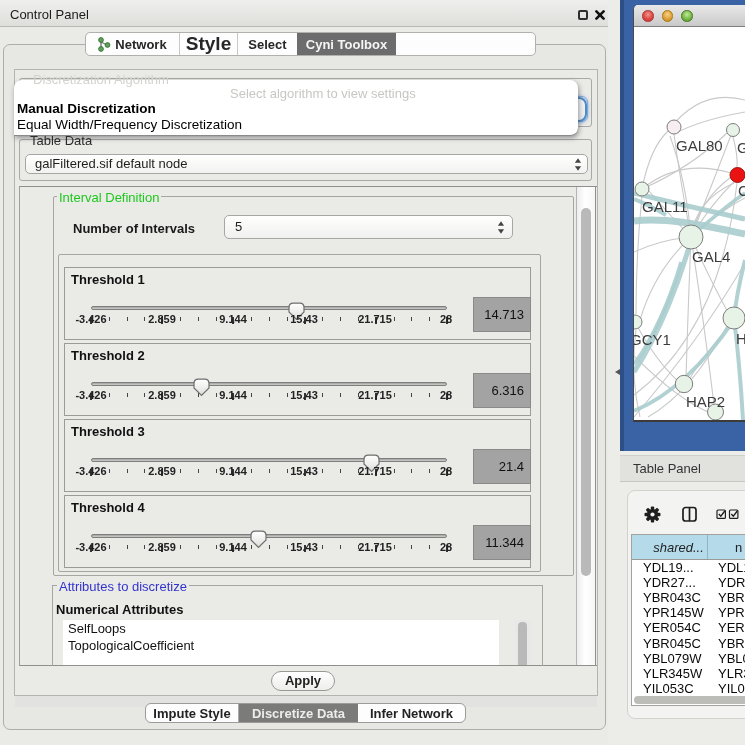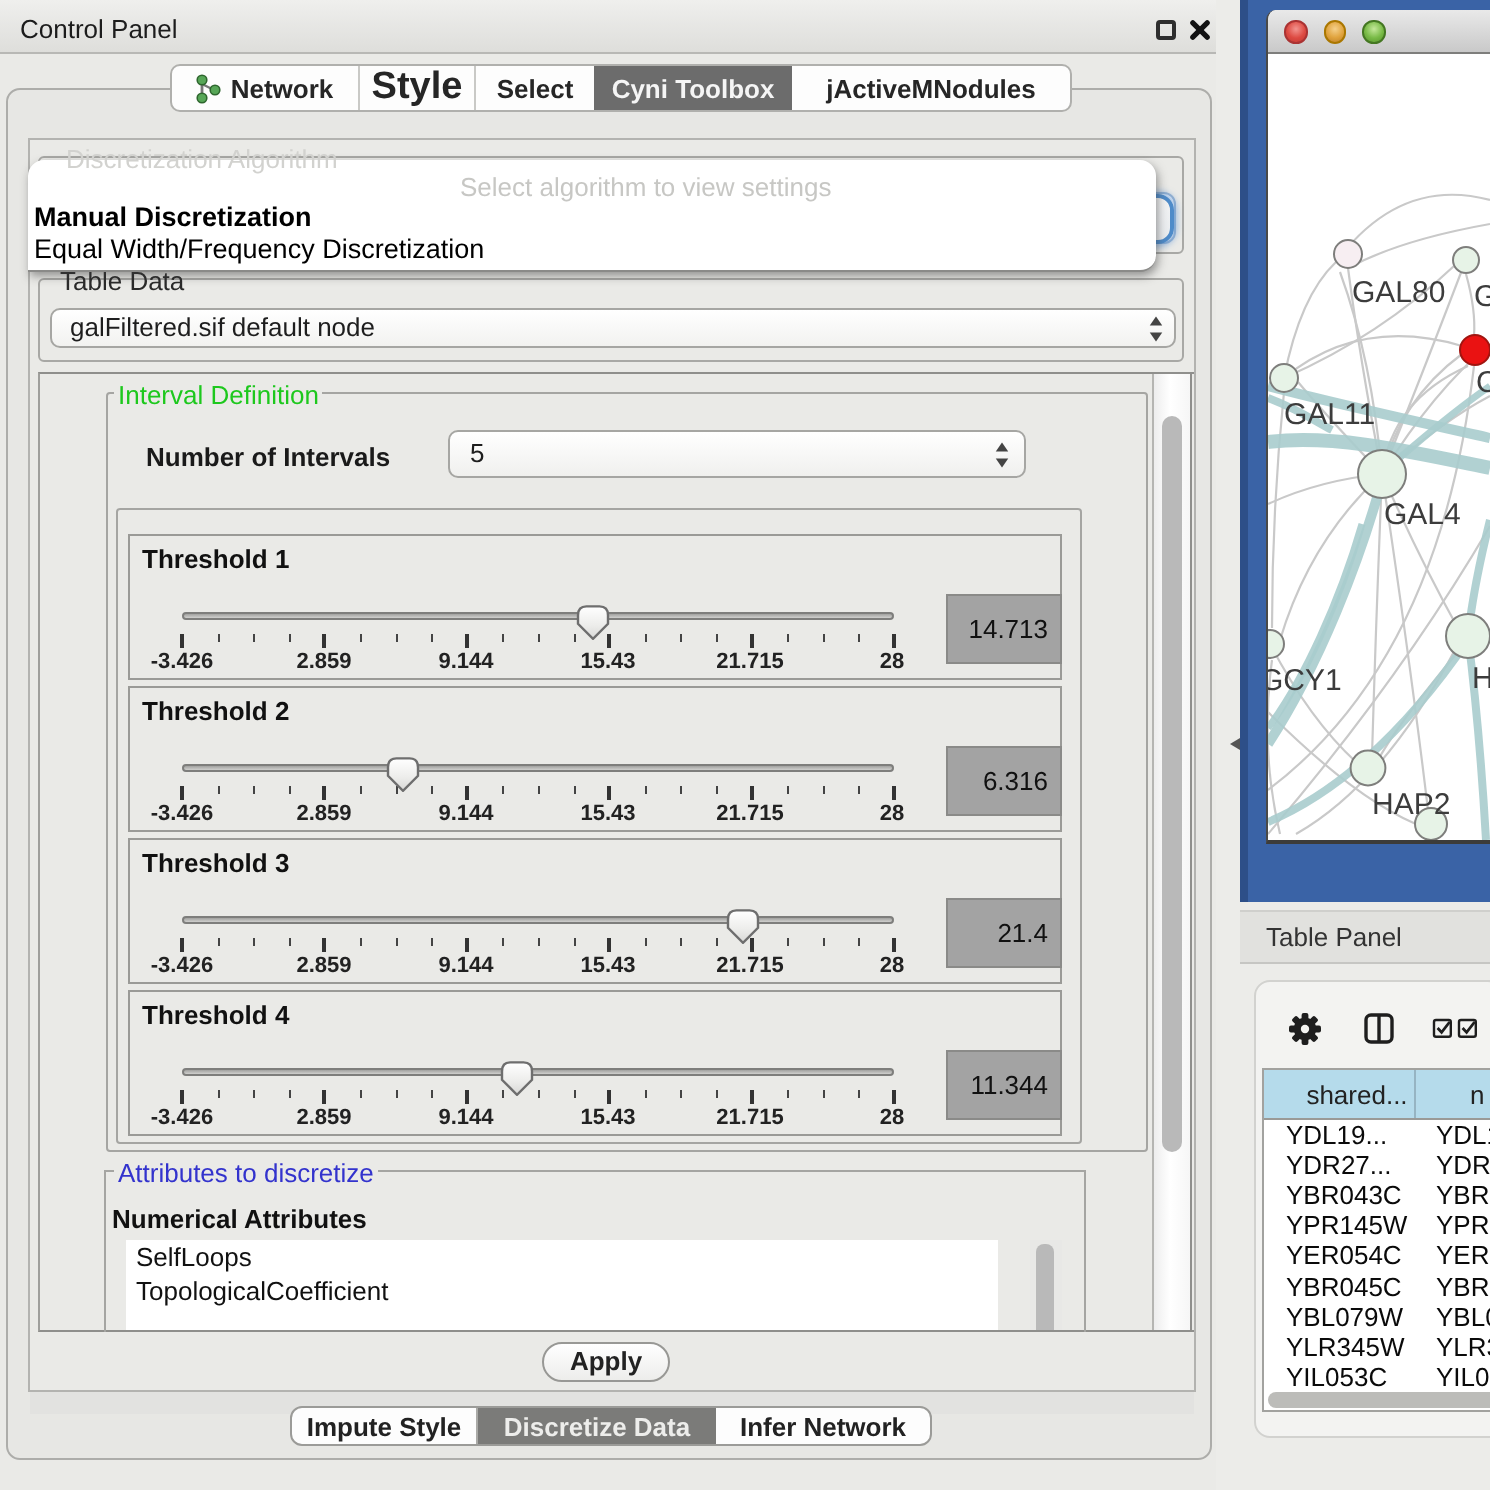--- a/index.html
+++ b/index.html
@@ -9,21 +9,21 @@
 .abs { position:absolute; }
 .tbox { left:64px; width:467px; height:73px; border:1px solid #9a9a97; background:#eaeae7; }
 .ttitle { position:absolute; left:6px; top:4px; font-size:13px; font-weight:bold; color:#111; }
 .track { position:absolute; left:26px; top:38px; width:356px; height:4px;
   background:linear-gradient(#a2a2a0,#cfcfcd); border:1px solid #7e7e7c; border-radius:3px; }
 .thumb { position:absolute; top:34px; }
 .ticks { position:absolute; left:26px; top:49px; width:357px; height:4px;
   background:repeating-linear-gradient(90deg,#444 0 1px,transparent 1px 17.8px); }
 .ticks2 { position:absolute; left:25px; top:49px; width:358px; height:7px;
   background:repeating-linear-gradient(90deg,#333 0 2px,transparent 2px 71.2px); }
-.tl { position:absolute; top:57px; width:40px; text-align:center;
+.tl { position:absolute; top:45px; width:40px; text-align:center;
   font-size:11px; font-weight:bold; color:#222; }
 .vbox { position:absolute; left:408px; top:29px; width:58px; height:35px; background:#a3a3a3;
   border:1px solid #8a8a88; font-size:13px; color:#111; text-align:right;
   padding:9px 6px 0 0; }
 .trow { display:flex; height:15.1px; align-items:center; overflow:hidden; }
 .c1 { flex:0 0 76px; width:76px; padding-left:11px; font-size:13px; color:#0a0a0a; white-space:nowrap; overflow:hidden; }
 .c2 { flex:0 0 auto; padding-left:10px; font-size:13px; color:#0a0a0a; white-space:nowrap; }
 </style>
 </head>
 <body>
@@ -62,23 +62,20 @@
     <span style="font-size:13px; font-weight:bold; color:#262626;">Network</span>
   </div>
   <div style="width:58px; height:100%; display:flex; align-items:center; justify-content:center; border-right:1px solid #c9c9c6;">
     <span style="font-size:19px; font-weight:bold; color:#262626;">Style</span>
   </div>
   <div style="width:59px; height:100%; display:flex; align-items:center; justify-content:center;">
     <span style="font-size:13px; font-weight:bold; color:#262626;">Select</span>
   </div>
   <div style="width:99px; height:100%; display:flex; align-items:center; justify-content:center; background:#6c6c6c;">
     <span style="font-size:13px; font-weight:bold; color:#f5f5f5;">Cyni Toolbox</span>
-  </div>
-  <div style="flex:1; height:100%; display:flex; align-items:center; justify-content:center;">
-    <span style="font-size:13px; font-weight:bold; color:#262626;">jActiveMNodules</span>
   </div>
 </div>
 
 <div class="abs" style="left:19px; top:78px; width:573px; height:49px; border:1px solid #a8a8a5; border-radius:3px;"></div>
 
 <div class="abs" style="left:25px; top:96px; width:563px; height:26px; background:linear-gradient(#fbfbfa,#eeeeec);
   border:1px solid #9fb6ce; border-radius:6px;"></div>
 <div class="abs" style="left:568px; top:96.5px; width:19px; height:25px; background:linear-gradient(#f2f3f4,#e9ecef);
   border:2.5px solid #4e8bc9; border-radius:8px; box-shadow:0 0 3px 1.5px rgba(90,145,215,0.55);"></div>
 
@@ -326,21 +323,21 @@
     <rect x="73" y="4" width="8.4" height="8.4" rx="1"></rect>
     <path d="M74.8 8 l2 2.2 l4 -5.2" stroke-width="1.4"></path>
     <rect x="85.5" y="4" width="8.4" height="8.4" rx="1"></rect>
     <path d="M87.3 8 l2 2.2 l4 -5.2" stroke-width="1.4"></path>
   </g>
 </svg>
 
 <div class="abs" style="left:631px; top:534px; width:114px; height:172px; background:#fff; border:1px solid #a2a29f; border-right:none; overflow:hidden;">
   <div style="display:flex; height:25px; border-bottom:1px solid #9a9a97;">
     <div style="width:76px; background:#b5dbeb; border-right:1px solid #96b4c2; text-align:center;
-      font-size:13px; color:#222; line-height:25px; padding-left:18px;">shared...</div>
+      font-size:13px; color:#222; line-height:25px; padding-left:18px;font-style:italic;">shared...</div>
     <div style="flex:1; background:#b5dbeb; font-size:13px; color:#222; line-height:25px; padding-left:27px;">n</div>
   </div>
   <div class="trow">
         <span class="c1">YDL19...</span>
         <span class="c2">YDL194W</span>
       </div>
   <div class="trow">
         <span class="c1">YDR27...</span>
         <span class="c2">YDR277C</span>
       </div>

